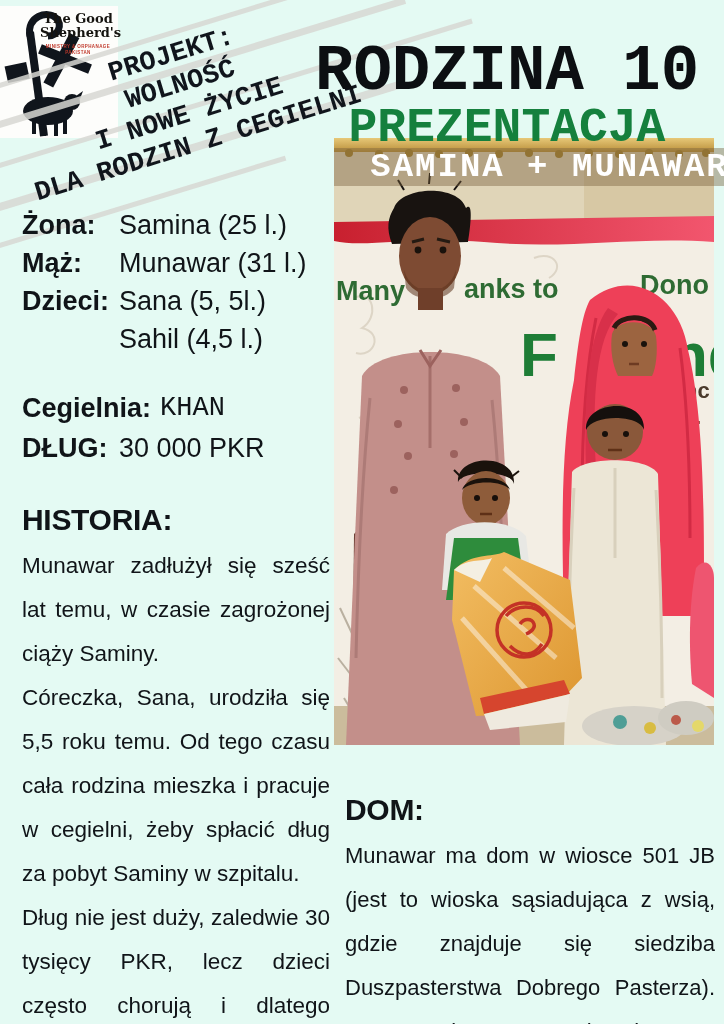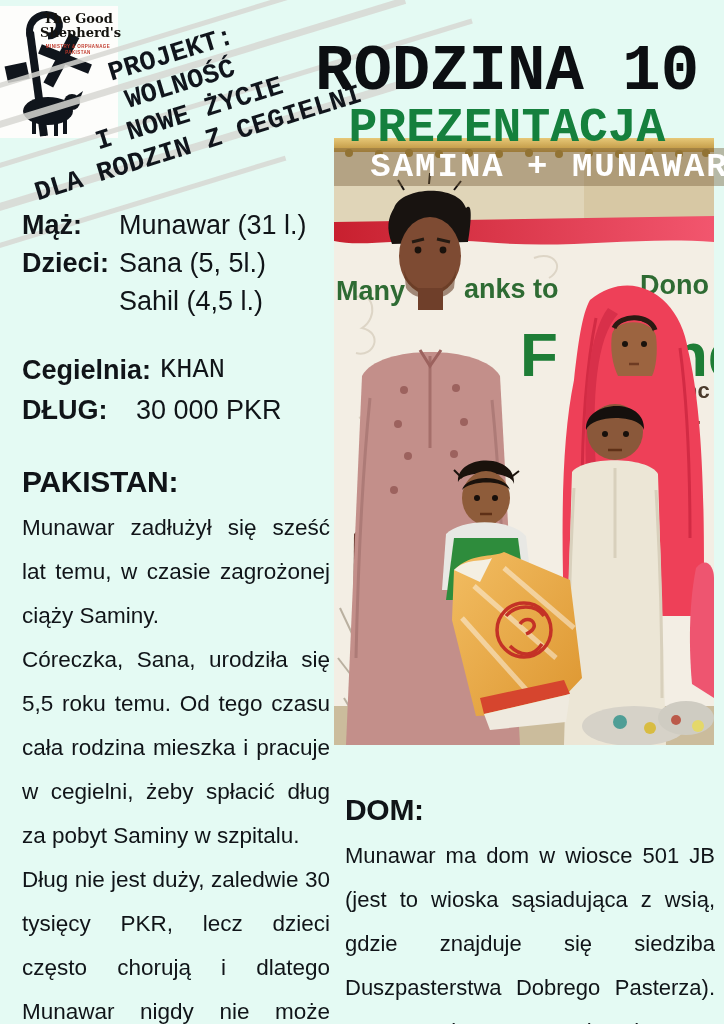--- a/index.html
+++ b/index.html
@@ -65,21 +65,21 @@
 
   
   .col-left{position:absolute; left:22px; top:206px; width:308px; z-index:4;}
   .fam-row{display:flex; font-size:27px; line-height:38px;}
   .fam-label{font-weight:bold; width:97px; flex:none;}
   .info-block{margin-top:30px;}
   .info-row{display:flex; font-size:27px; line-height:40px;}
   .info-row .lbl{font-weight:bold;}
   .info-row .lbl-w{font-weight:bold; width:97px; flex:none;}
   .info-row .val{margin-left:9px;font-family:Liberation Mono, monospace;}
-  .info-row .val0{margin-left:17px;}
+  .info-row .val0{margin-left:0;}
   .section-heading{
     font-size:30px; font-weight:bold; letter-spacing:-.3px;
     margin:34px 0 6px 0; line-height:36px;
   }
   .body-text{font-size:22.5px; line-height:44px; text-align:justify;}
   .body-text p{margin:0;}
 
   
   .dom{position:absolute; left:345px; top:792px; width:370px; z-index:4;}
   .dom .section-heading{margin-top:0;}
@@ -310,20 +310,24 @@
       </g>
 
       <path d="M362,430 C372,418 380,428 380,440 L380,560 L358,546 C354,500 356,460 362,430 Z" fill="#ee5570"></path>
     </svg>
   </div>
 
   <div class="caption">SAMINA + MUNAWAR</div>
 
   <div class="col-left">
     <div class="fam-row">
+      <span class="fam-label">Żona:</span>
+      <span>Samina (25 l.)</span>
+    </div>
+    <div class="fam-row">
       <span class="fam-label">Mąż:</span>
       <span>Munawar (31 l.)</span>
     </div>
     <div class="fam-row">
       <span class="fam-label">Dzieci:</span>
       <span>Sana (5, 5l.)</span>
     </div>
     <div class="fam-row">
       <span class="fam-label"></span>
       <span>Sahil (4,5 l.)</span>
@@ -333,21 +337,21 @@
       <div class="info-row">
         <span class="lbl">Cegielnia:</span>
         <span class="val">KHAN</span>
       </div>
       <div class="info-row">
         <span class="lbl-w">DŁUG:</span>
         <span class="val0">30 000 PKR</span>
       </div>
     </div>
 
-    <div class="section-heading">PAKISTAN:</div>
+    <div class="section-heading">HISTORIA:</div>
     <div class="body-text">
       <p>Munawar zadłużył się sześć lat temu, w czasie zagrożonej ciąży Saminy.</p>
       <p>Córeczka, Sana, urodziła się 5,5 roku temu. Od tego czasu cała rodzina mieszka i pracuje w cegielni, żeby spłacić dług za pobyt Saminy w szpitalu.</p>
       <p>Dług nie jest duży, zaledwie 30 tysięcy PKR, lecz dzieci często chorują i dlatego Munawar nigdy nie może odłożyć sumy wystarczającej na spłatę należności.</p>
     </div>
   </div>
 
   <div class="dom">
     <div class="section-heading">DOM:</div>
     <div class="body-text">

